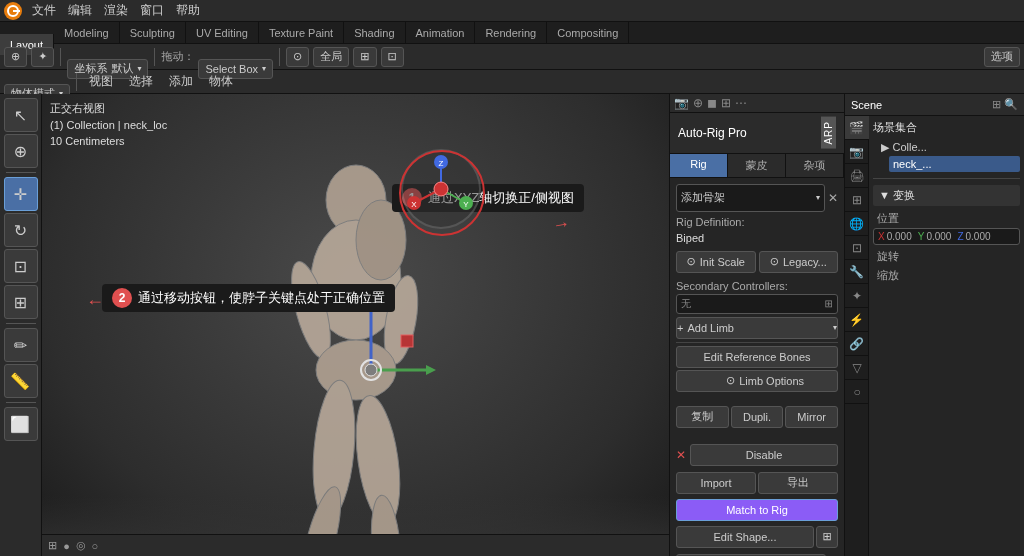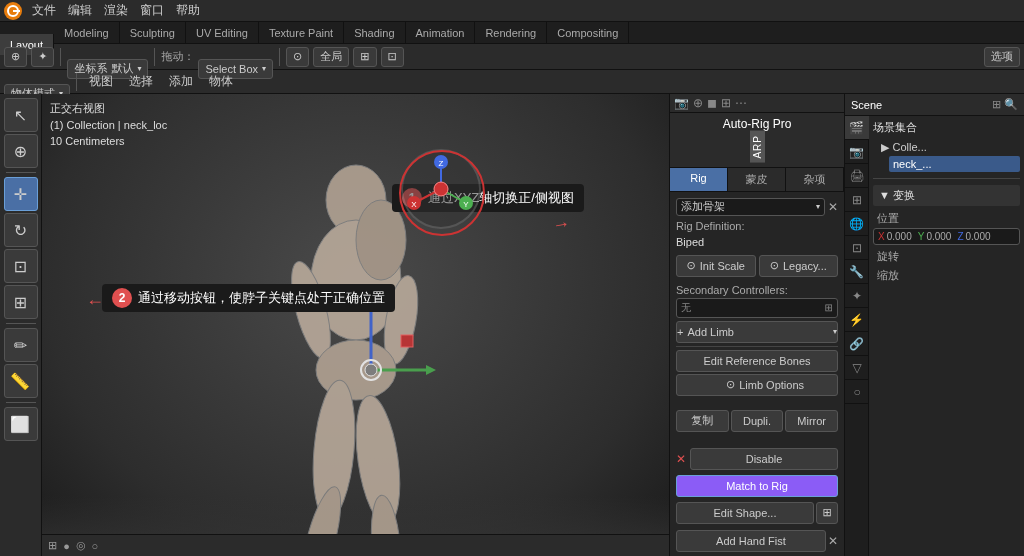--- a/index.html
+++ b/index.html
@@ -238,21 +238,20 @@
     }
     .panel-header {
       background: #2b2b2b;
       padding: 4px 8px;
       font-size: 12px;
       color: #fff;
       border-bottom: 1px solid #111;
       display: flex;
       align-items: center;
       justify-content: space-between;
-      flex-direction: column;
     }
     .panel-tabs {
       display: flex;
       background: #2b2b2b;
       border-bottom: 1px solid #111;
     }
     .panel-tab {
       flex: 1;
       text-align: center;
       padding: 4px 0;
@@ -430,21 +429,21 @@
     }
 
     .panel-dropdown-row {
       display: flex;
       align-items: center;
       gap: 3px;
       margin: 2px 0;
     }
     .panel-dropdown {
       flex: 1;
-      height: 18px;
+      height: 28px;
       background: #1a1a1a;
       border: 1px solid #555;
       border-radius: 3px;
       color: #ccc;
       font-size: 11px;
       padding: 0 4px;
       display: flex;
       align-items: center;
       justify-content: space-between;
       cursor: pointer;
@@ -716,20 +715,28 @@
         </div>
       </div>
 
       <div style="display:flex;align-items:center;gap:4px;margin:2px 0;">
         <span class="panel-value" style="color:#e05050;font-size:12px">✕</span>
         <div class="panel-btn" style="flex:1">
           <span>Disable</span>
         </div>
       </div>
 
+      <div style="display:flex;gap:2px;margin:2px 0;">
+        <div class="panel-btn" style="flex:1">
+          <span>Import</span>
+        </div>
+        <div class="panel-btn" style="flex:1">
+          <span>导出</span>
+        </div>
+      </div>
 
       <div class="panel-btn blue" style="margin:3px 0">
         <span>Match to Rig</span>
       </div>
 
       <div style="display:flex;gap:2px;margin:2px 0;">
         <div class="panel-btn" style="flex:1">
           <span>Edit Shape...</span>
         </div>
         <div class="panel-btn" style="width:22px;padding:0;justify-content:center">

